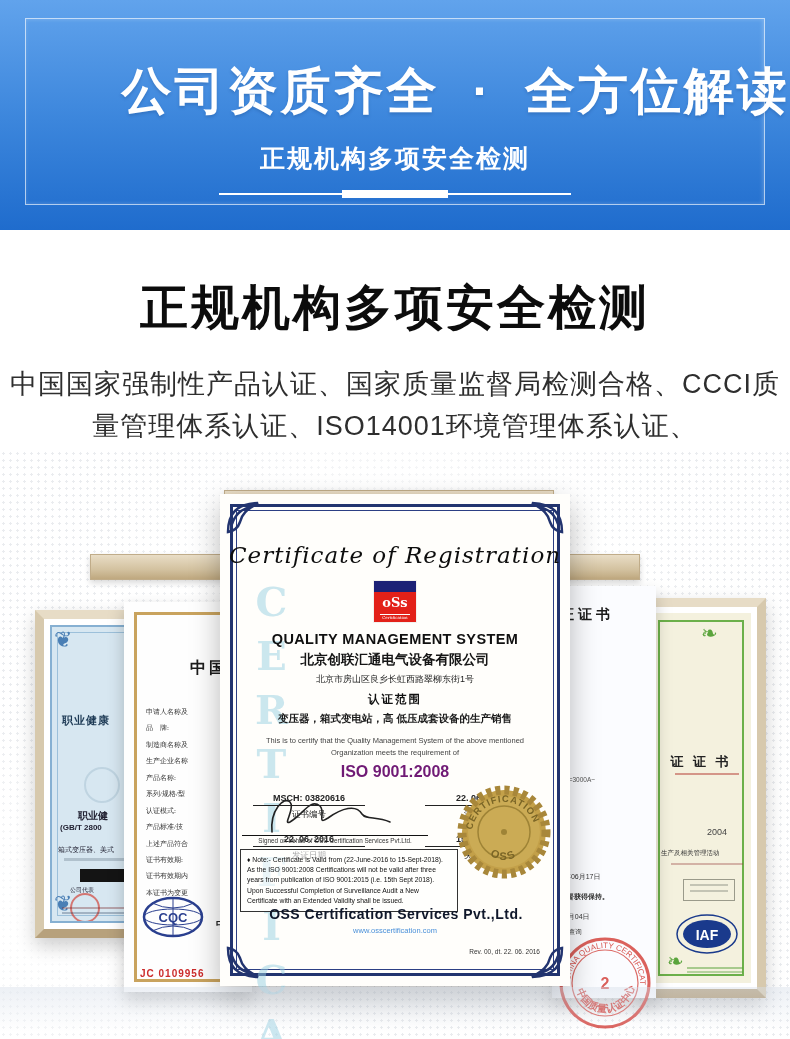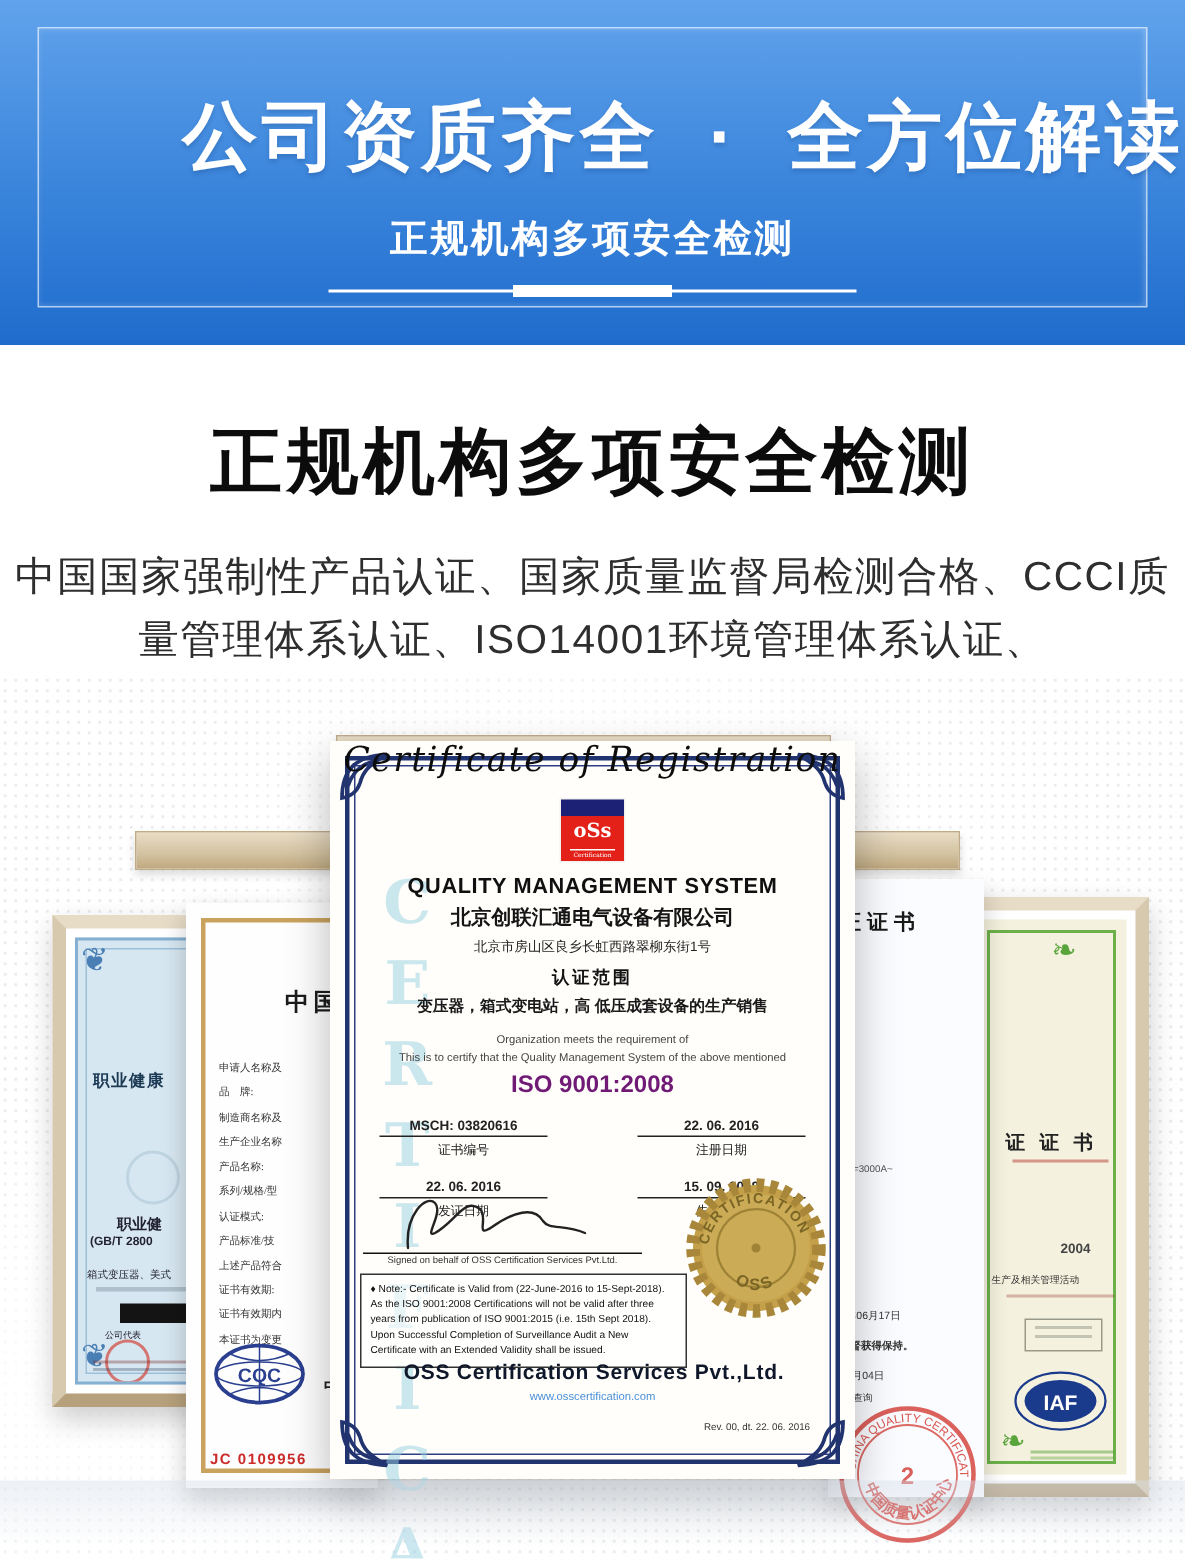--- a/index.html
+++ b/index.html
@@ -90,21 +90,21 @@
   .cc-leaf { position:absolute; width:34px; height:34px; z-index:2; }
   .cc-leaf svg { display:block; }
   .cc-leaf.tl { left:6px; top:6px; }
   .cc-leaf.tr { right:6px; top:6px; transform:scaleX(-1); }
   .cc-leaf.bl { left:6px; bottom:6px; transform:scaleY(-1); }
   .cc-leaf.br { right:6px; bottom:6px; transform:scale(-1,-1); }
   .cc-watermark { position:absolute; left:28px; top:84px; z-index:1;
     writing-mode:vertical-lr; text-orientation:upright;
     font-family:"DejaVu Serif", serif; font-size:40px; font-weight:700;
     color:rgba(152,208,226,.5); letter-spacing:7px; }
-  .cc-content { position:relative; z-index:3; text-align:center; height:100%; }
+  .cc-content { position:relative; z-index:3; text-align:center; padding-top:48px; height:100%; }
   .cc-script { font-family:"DejaVu Serif", serif; font-style:italic; font-size:23px;
     color:#0d0d0d; letter-spacing:1px; }
   .cc-logo { width:42px; margin:13px auto 0; box-shadow:0 0 0 1px rgba(0,0,0,.05); }
   .cc-logo .bar { height:11px; background:#1c2176; }
   .cc-logo .body { height:30px; background:#e32119; color:#fff; font-family:"DejaVu Serif", serif;
     font-weight:700; font-size:13px; line-height:22px; }
   .cc-logo .body .oss { display:inline-block; border-bottom:1px solid #fff; padding:0 2px; }
   .cc-logo .sub { display:block; font-size:4px; line-height:6px; font-weight:400; }
   .cc-system { margin-top:9px; font-size:14.5px; font-weight:800; color:#101010; letter-spacing:.4px; }
   .cc-company { margin-top:4px; font-size:13.5px; font-weight:800; color:#151515; }
@@ -141,21 +141,21 @@
   
   .cert-iaf { left:636px; top:148px; width:130px; height:400px; z-index:2; }
   .iaf-paper { position:relative; width:100%; height:100%; background:#f4f1de; overflow:hidden; }
   .iaf-border { position:absolute; inset:7px; border:2px solid #6cb04a; }
   .iaf-curl { position:absolute; color:#5aa43c; font-size:20px; }
   .iaf-curl.tl { top:8px; left:50px; }
   .iaf-curl.bl { bottom:10px; left:16px; }
   .iaf-title { position:absolute; top:140px; left:0; right:0; text-align:center;
     font-size:13px; font-weight:800; color:#222; letter-spacing:3px; }
   .iaf-redline { position:absolute; top:160px; left:24px; width:64px; height:2px; background:rgba(180,60,50,.5); }
-  .iaf-year { position:absolute; top:214px; left:56px; font-size:9px; color:#444; font-weight:700; }
+  .iaf-year { position:absolute; top:214px; left:56px; font-size:9px; color:#444; font-weight:400; }
   .iaf-activity { position:absolute; top:236px; left:10px; font-size:6.5px; color:#333; white-space:nowrap; }
   .iaf-subline { position:absolute; top:250px; left:20px; width:72px; height:2px; background:rgba(150,60,60,.35); }
   .iaf-box { position:absolute; top:266px; left:32px; width:52px; height:22px; border:1px solid #9a9a8a; }
   .iaf-box i { display:block; height:2px; background:#c4c4b4; margin:4px 6px 0; }
   .iaf-logo { position:absolute; top:300px; left:24px; }
   .iaf-greentext { position:absolute; bottom:14px; left:36px; width:56px; height:2px;
     background:rgba(90,164,60,.5); box-shadow:0 4px 0 rgba(90,164,60,.4); }
 </style>
 </head>
 <body>
@@ -319,22 +319,22 @@
           <span class="oss">oSs</span>
           <span class="sub">Certification</span>
         </div>
       </div>
       <div class="cc-system">QUALITY MANAGEMENT SYSTEM</div>
       <div class="cc-company">北京创联汇通电气设备有限公司</div>
       <div class="cc-address">北京市房山区良乡长虹西路翠柳东街1号</div>
       <div class="cc-scope-title">认证范围</div>
       <div class="cc-scope">变压器，箱式变电站，高 低压成套设备的生产销售</div>
       <div class="cc-certify">
+        <div>This is to certify that the Quality Management System of the above mentioned</div>
         <div>Organization meets the requirement of</div>
-        <div>This is to certify that the Quality Management System of the above mentioned</div>
       </div>
       <div class="cc-standard">ISO 9001:2008</div>
       <div class="cc-fields">
         <div class="cc-field">
           <div class="v">MSCH: 03820616</div>
           <div class="l">证书编号</div>
         </div>
         <div class="cc-field">
           <div class="v">22. 06. 2016</div>
           <div class="l">注册日期</div>

